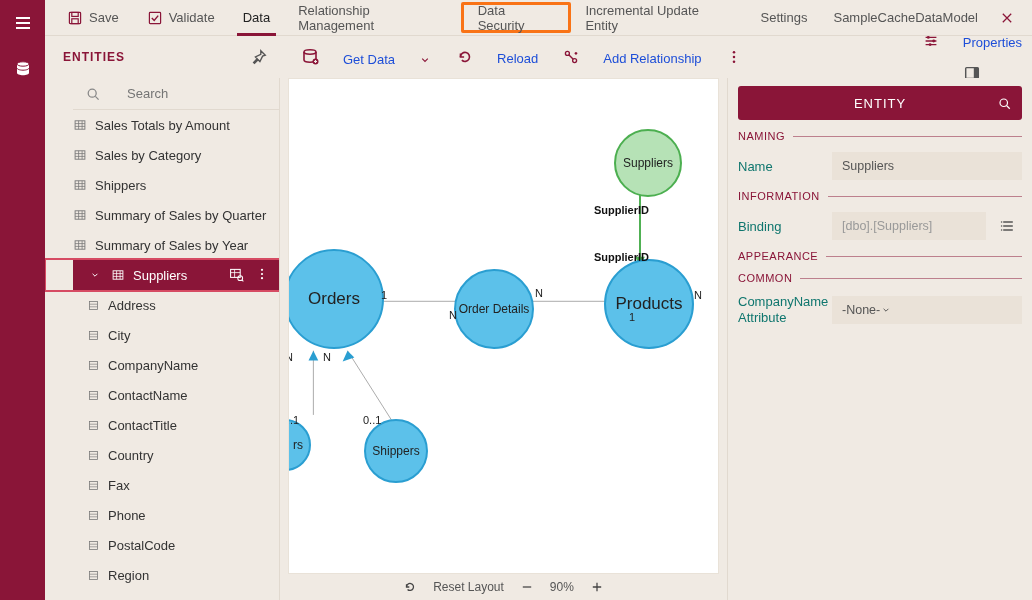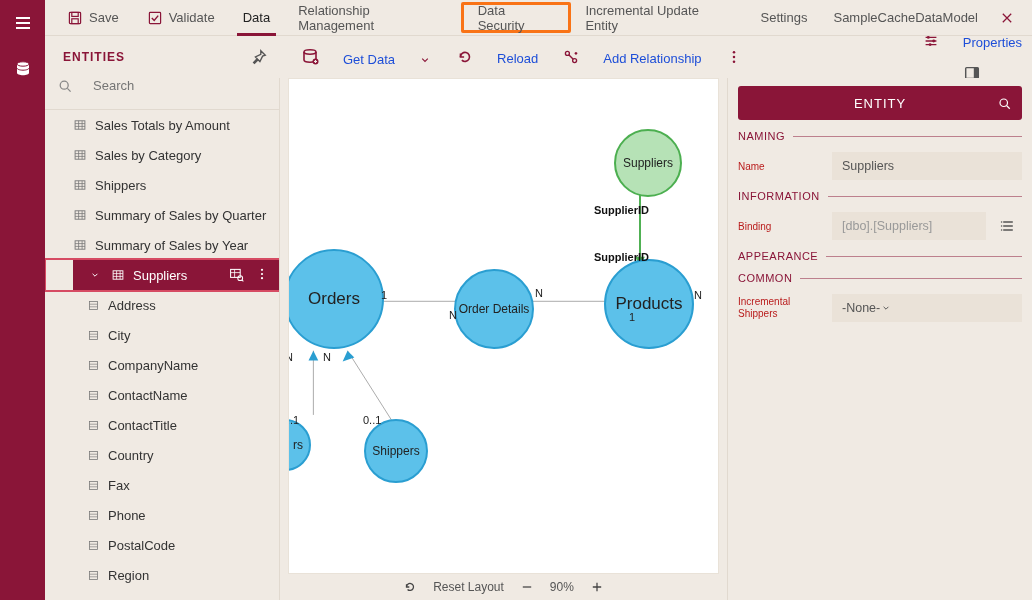--- a/index.html
+++ b/index.html
@@ -30,21 +30,21 @@
   .tool-group { display:flex; align-items:center; gap:24px; padding-left:20px; }
   .tool-btn { display:flex; align-items:flex-end; gap:23px; color:#1d4ed8; cursor:pointer; }
   .tool-btn .ic { color:#8a1538; }
   .toolbar2 .spacer { flex:1; }
   .tool-right { display:flex; align-items:center; gap:14px; padding-right:10px;flex-direction:column; }
 
   .content { flex:1; display:flex; min-height:0; }
 
   
   .sidebar { width:235px; border-right:1px solid #e1d9cf; display:flex; flex-direction:column; background:#f0eae3; }
-  .search { height:32px; display:flex; align-items:flex-start; gap:20px; padding:0 12px; border-bottom:1px solid #e1d9cf; color:#888; }
+  .search { height:32px; display:flex; align-items:center; gap:26px; padding:0 12px; border-bottom:1px solid #e1d9cf; color:#888;margin-left:28px; }
   .search input { border:none; background:transparent; outline:none; flex:1; font-size:13px; color:#444; }
   .tree { flex:1; overflow:auto; }
   .tree-item { display:flex; align-items:center; height:30px; padding-left:28px; gap:8px; color:#333; cursor:pointer; }
   .tree-item .tbl-ic { color:#777; display:flex; }
   .tree-item.child { padding-left:42px; }
   .tree-item.selected-wrap { position:relative; }
   .tree-item.selected { background:#8a1538; color:#fff; padding-left:16px; }
   .tree-item.selected .tbl-ic { color:#fff; }
   .tree-item.selected .chev { color:#fff; margin-right:2px; }
   .sel-outline { position:absolute; left:-1px; right:-2px; top:-2px; bottom:-2px; border:2px solid #d64b63; pointer-events:none; }
@@ -66,21 +66,21 @@
   .statusbar { position:absolute; left:0; right:0; bottom:0; height:26px; display:flex; align-items:center; justify-content:center; gap:16px; color:#555; font-size:12px; }
   .statusbar .ic { color:#444; }
 
   
   .props { width:305px; border-left:1px solid #e1d9cf; padding:8px 10px 0 10px; display:flex; flex-direction:column; gap:10px; background:#f0eae3;}
   .entity-bar { background:#8a1538; color:#fff; height:34px; display:flex; align-items:center; justify-content:center; border-radius:3px; position:relative; font-size:13px; letter-spacing:1px; }
   .entity-bar .ic { position:absolute; right:10px; color:#fff; }
   .sect-title { color:#8a1538; font-size:11px; letter-spacing:0.5px; display:flex; align-items:center; gap:8px; }
   .sect-title .line { flex:1; height:1px; background:#8a1538; opacity:.5; }
   .prop-row { display:flex; align-items:center; gap:8px; }
-  .prop-label { width:86px; color:#b91c1c; font-size:10px; }
+  .prop-label { width:86px; color:#0f766e; font-size:13px; }
   .prop-field { flex:1; background:#eae2d8; height:28px; display:flex; align-items:center; padding:0 10px; color:#555; font-size:12.5px; }
   .prop-field.select { }
   .icon-btn { width:28px; height:28px; display:flex; align-items:center; justify-content:center; color:#555; background:transparent; }
   .toggle { width:32px; height:16px; border-radius:8px; background:#ddd; position:relative; margin-left:8px;}
   .toggle::after { content:""; position:absolute; right:2px; top:2px; width:12px; height:12px; border-radius:50%; background:#333; }
 
   .ic { display:inline-flex; }
   svg { display:block; }
 </style>
 </head>
@@ -554,21 +554,21 @@
       </div>
       <div class="sect-title">
           <span>APPEARANCE</span>
           <span class="line"></span>
         </div>
       <div class="sect-title">
           <span>COMMON</span>
           <span class="line"></span>
         </div>
       <div class="prop-row">
-        <div class="prop-label" style="line-height:1.2">Incremental Shippers</div>
+        <div class="prop-label" style="line-height:1.2">CompanyName Attribute</div>
         <div class="prop-field select">
             <span>-None-</span>
             <span class="ic">
               <svg width="12" height="12" viewBox="0 0 20 20">
                 <use href="#i-chev-down-sm"></use>
               </svg>
             </span>
           </div>
       </div>
     </div>

